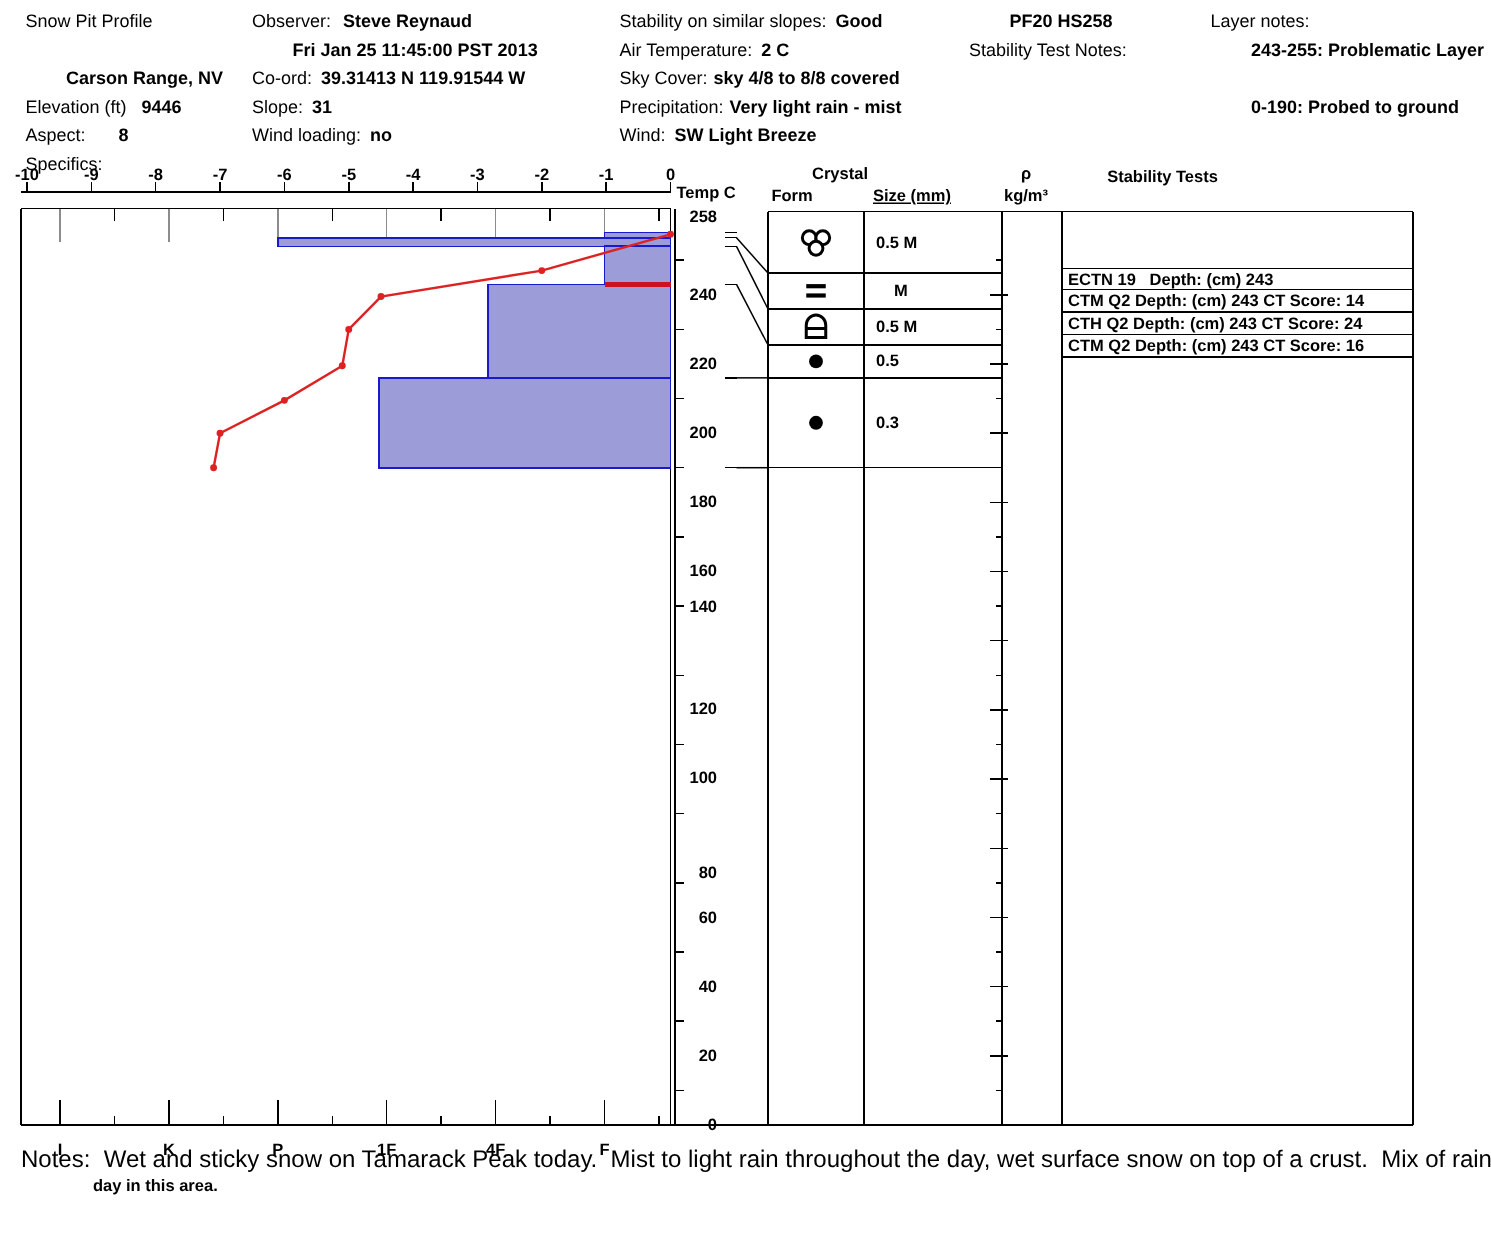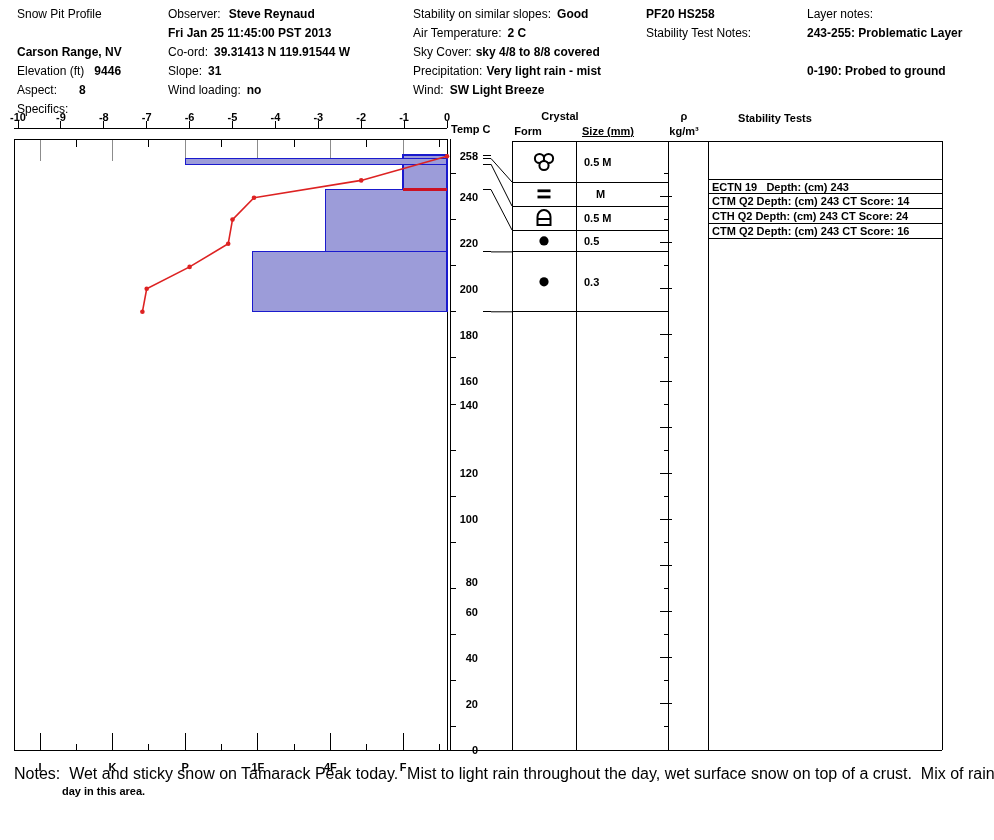--- a/index.html
+++ b/index.html
@@ -1,20 +1,20 @@
 <!DOCTYPE html>
 <html><head>
 <meta charset="utf-8">
 <style>
   html,body{margin:0;padding:0;background:#fff;}
   .page{position:relative;width:994px;height:840px;background:#fff;color:#000;
         font-family:"Liberation Sans",sans-serif;overflow:hidden;}
   .hrow{position:absolute;white-space:pre;font-size:12px;line-height:13px;}
   .n{font-weight:400;}
-  .b{font-weight:700;}
+  .b{font-weight:700;margin-left:27px;}
   #chart{position:absolute;left:0;top:0;width:994px;height:840px;}
   #chart svg{position:absolute;left:0;top:0;}
   .t{position:absolute;font-size:11px;font-weight:700;white-space:pre;line-height:12px;}
   .notesblk{position:absolute;left:0;top:0;width:994px;}
   .nl1{position:absolute;left:14px;top:765px;font-size:16px;font-weight:400;white-space:pre;}
   .nl2{position:absolute;left:62px;top:785px;font-size:11px;font-weight:700;white-space:pre;}
 </style>
 </head>
 <body>
 
@@ -204,21 +204,21 @@
       <div class="t" style="top: 117px; left: 361.2px; transform: translate(-50%, -50%);">-2</div>
       <div class="t" style="top: 117px; left: 404.1px; transform: translate(-50%, -50%);">-1</div>
       <div class="t" style="top: 117px; left: 447px; transform: translate(-50%, -50%);">0</div>
       <div class="t" style="top: 129px; left: 451px; transform: translateY(-50%);">Temp C</div>
       <div class="t" style="top: 767px; left: 40px; transform: translate(-50%, -50%);">I</div>
       <div class="t" style="top: 767px; left: 112.6px; transform: translate(-50%, -50%);">K</div>
       <div class="t" style="top: 767px; left: 185.2px; transform: translate(-50%, -50%);">P</div>
       <div class="t" style="top: 767px; left: 257.8px; transform: translate(-50%, -50%);">1F</div>
       <div class="t" style="top: 767px; left: 330.4px; transform: translate(-50%, -50%);">4F</div>
       <div class="t" style="top: 767px; left: 403px; transform: translate(-50%, -50%);">F</div>
-      <div class="t" style="top: 156px; right: 516px; transform: translateY(-50%);">258</div>
+      <div class="t" style="top: 145px; right: 516px; transform: translateY(-50%);">258</div>
       <div class="t" style="top: 196.512px; right: 516px; transform: translateY(-50%);">240</div>
       <div class="t" style="top: 242.636px; right: 516px; transform: translateY(-50%);">220</div>
       <div class="t" style="top: 288.76px; right: 516px; transform: translateY(-50%);">200</div>
       <div class="t" style="top: 334.884px; right: 516px; transform: translateY(-50%);">180</div>
       <div class="t" style="top: 381.008px; right: 516px; transform: translateY(-50%);">160</div>
       <div class="t" style="top: 405px; right: 516px; transform: translateY(-50%);">140</div>
       <div class="t" style="top: 473.256px; right: 516px; transform: translateY(-50%);">120</div>
       <div class="t" style="top: 519.38px; right: 516px; transform: translateY(-50%);">100</div>
       <div class="t" style="top: 565.504px; right: 516px; transform: translateY(-50%); margin-top: 16px;">80</div>
       <div class="t" style="top: 611.628px; right: 516px; transform: translateY(-50%);">60</div>

